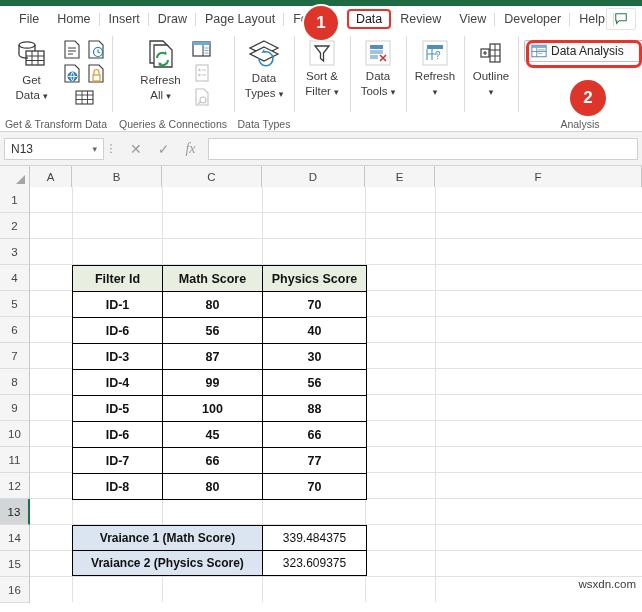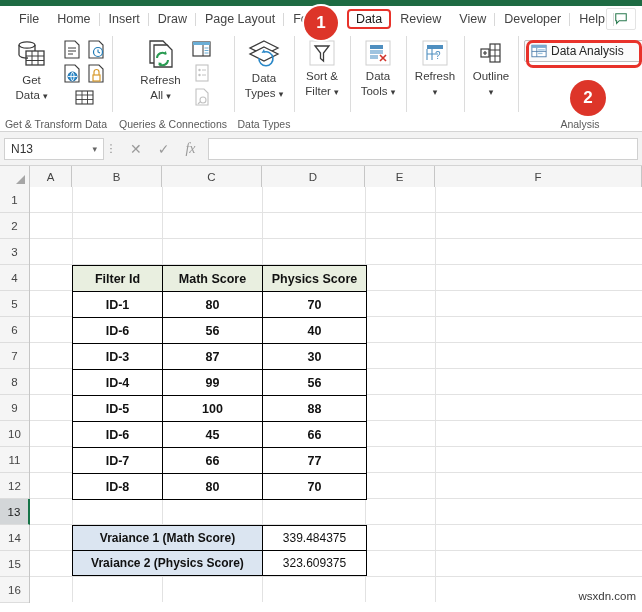--- a/index.html
+++ b/index.html
@@ -188,21 +188,21 @@
 
   .vtable { position: absolute; border-collapse: collapse; }
   .vtable td {
     border: 1px solid #000000; height: 25px;
     font-size: 12px; color: #111; text-align: center;
   }
   .vtable td.lbl { background: #dbe5f1; font-weight: bold; padding: 0 6px; }
   .vtable td.val { background: #ffffff; }
 
   .watermark {
-    position: absolute; right: 6px; bottom: 0;
+    position: absolute; right: 6px; bottom: 12px;
     font-size: 11.5px; color: #3a3a3a;
   }
 </style>
 </head>
 <body>
 
 <div id="app">
 
   <div class="topstrip"></div>
 

